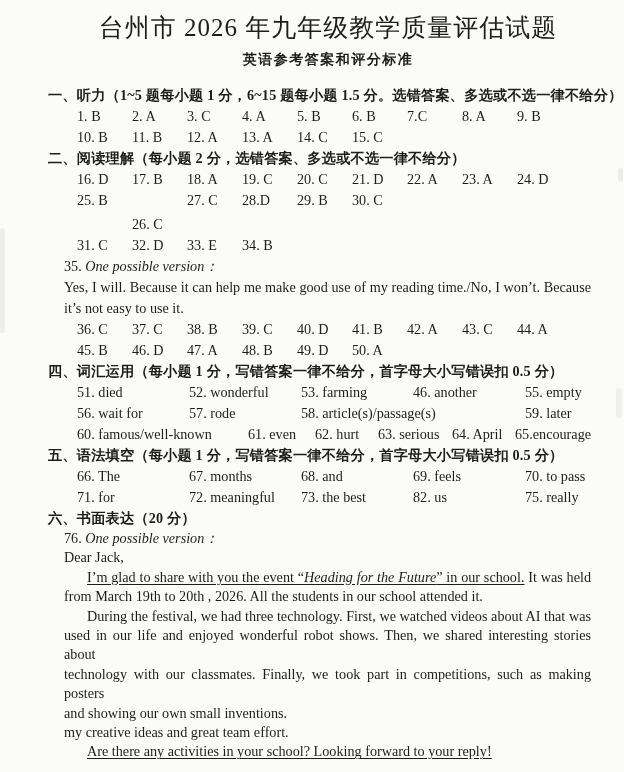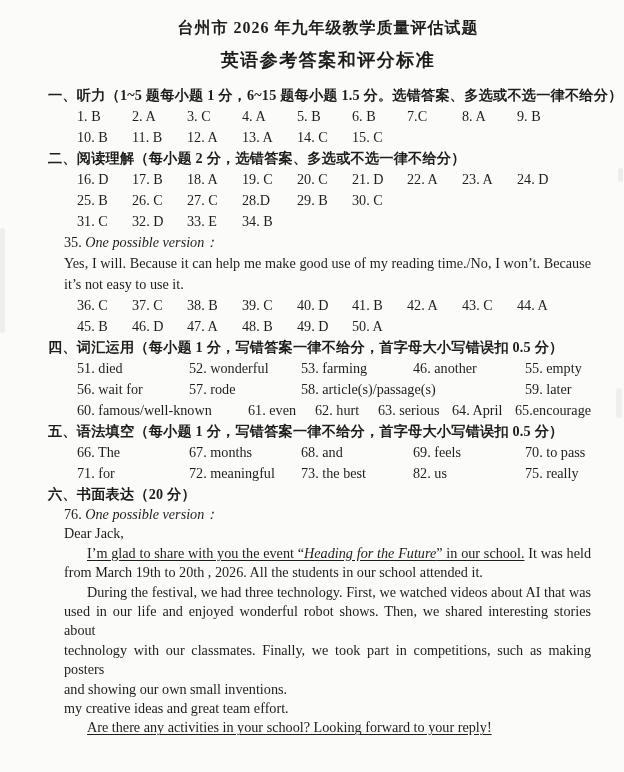--- a/index.html
+++ b/index.html
@@ -6,26 +6,26 @@
   body{
     width:624px;height:772px;
     background:#fbfbf9;
     color:#1d1d1d;
     font-family:"Liberation Serif","DejaVu Serif",serif;
     overflow:hidden;position:relative;
   }
   .page{padding:13px 16px 0 48px;}
   .title{
     margin:0;text-align:center;
-    font-size:16px;font-weight:bold;
+    font-size:25px;font-weight:normal;
     letter-spacing:1px;line-height:29px;
   }
   .subtitle{
     margin:5px 0 0;text-align:center;
-    font-size:18px;font-weight:bold;
+    font-size:14px;font-weight:bold;
     letter-spacing:1.5px;line-height:26px;
   }
   .answers{margin-top:12px;font-size:14.2px;}
   .section{margin:0;}
   .sec-header{
     font-weight:bold;line-height:21px;
     white-space:nowrap;letter-spacing:.2px;
   }
   .arow{padding-left:29px;line-height:21px;white-space:nowrap;}
   .arow .cell{display:inline-block;vertical-align:top;}
@@ -51,21 +51,21 @@
   <h2 class="subtitle">英语参考答案和评分标准</h2>
   <div class="answers" id="sections">
       <div class="section section-listening">
         <div class="sec-header">一、听力（1~5 题每小题 1 分，6~15 题每小题 1.5 分。选错答案、多选或不选一律不给分）</div>
         <div class="arow"><span class="cell" style="width: 55px;">1. B</span><span class="cell" style="width: 55px;">2. A</span><span class="cell" style="width: 55px;">3. C</span><span class="cell" style="width: 55px;">4. A</span><span class="cell" style="width: 55px;">5. B</span><span class="cell" style="width: 55px;">6. B</span><span class="cell" style="width: 55px;">7.C</span><span class="cell" style="width: 55px;">8. A</span><span class="cell" style="width: 55px;">9. B</span></div>
         <div class="arow"><span class="cell" style="width: 55px;">10. B</span><span class="cell" style="width: 55px;">11. B</span><span class="cell" style="width: 55px;">12. A</span><span class="cell" style="width: 55px;">13. A</span><span class="cell" style="width: 55px;">14. C</span><span class="cell" style="width: 55px;">15. C</span></div>
       </div>
       <div class="section section-reading">
         <div class="sec-header">二、阅读理解（每小题 2 分，选错答案、多选或不选一律不给分）</div>
         <div class="arow"><span class="cell" style="width: 55px;">16. D</span><span class="cell" style="width: 55px;">17. B</span><span class="cell" style="width: 55px;">18. A</span><span class="cell" style="width: 55px;">19. C</span><span class="cell" style="width: 55px;">20. C</span><span class="cell" style="width: 55px;">21. D</span><span class="cell" style="width: 55px;">22. A</span><span class="cell" style="width: 55px;">23. A</span><span class="cell" style="width: 55px;">24. D</span></div>
-        <div class="arow"><span class="cell" style="width: 55px;">25. B</span><span class="cell" style="width: 55px;">26. C</span><span class="cell" style="width: 55px;">27. C</span><span class="cell" style="width: 55px;">28.D</span><span class="cell" style="width: 55px;">29. B</span><span class="cell" style="width: 55px;">30. C</span></div>
+        <div class="arow"><span class="cell" style="width: 55px;">25. B</span><span class="cell" style="width: 55px; margin-top: 24px;">26. C</span><span class="cell" style="width: 55px;">27. C</span><span class="cell" style="width: 55px;">28.D</span><span class="cell" style="width: 55px;">29. B</span><span class="cell" style="width: 55px;">30. C</span></div>
         <div class="arow"><span class="cell" style="width: 55px;">31. C</span><span class="cell" style="width: 55px;">32. D</span><span class="cell" style="width: 55px;">33. E</span><span class="cell" style="width: 55px;">34. B</span></div>
         <div class="tline"><span>35. </span><span class="i">One possible version：</span></div>
         <div class="tline fill"><span>Yes, I will. Because it can help me make good use of my reading time./No, I won’t. Because</span></div>
         <div class="tline"><span>it’s not easy to use it.</span></div>
       </div>
       <div class="section section-cloze">
         <div class="arow"><span class="cell" style="width: 55px;">36. C</span><span class="cell" style="width: 55px;">37. C</span><span class="cell" style="width: 55px;">38. B</span><span class="cell" style="width: 55px;">39. C</span><span class="cell" style="width: 55px;">40. D</span><span class="cell" style="width: 55px;">41. B</span><span class="cell" style="width: 55px;">42. A</span><span class="cell" style="width: 55px;">43. C</span><span class="cell" style="width: 55px;">44. A</span></div>
         <div class="arow"><span class="cell" style="width: 55px;">45. B</span><span class="cell" style="width: 55px;">46. D</span><span class="cell" style="width: 55px;">47. A</span><span class="cell" style="width: 55px;">48. B</span><span class="cell" style="width: 55px;">49. D</span><span class="cell" style="width: 55px;">50. A</span></div>
       </div>
       <div class="section section-vocabulary">

